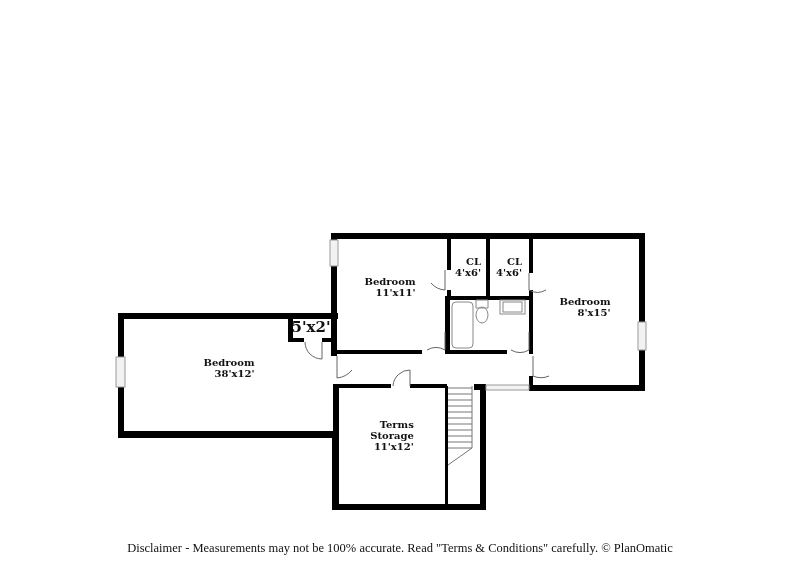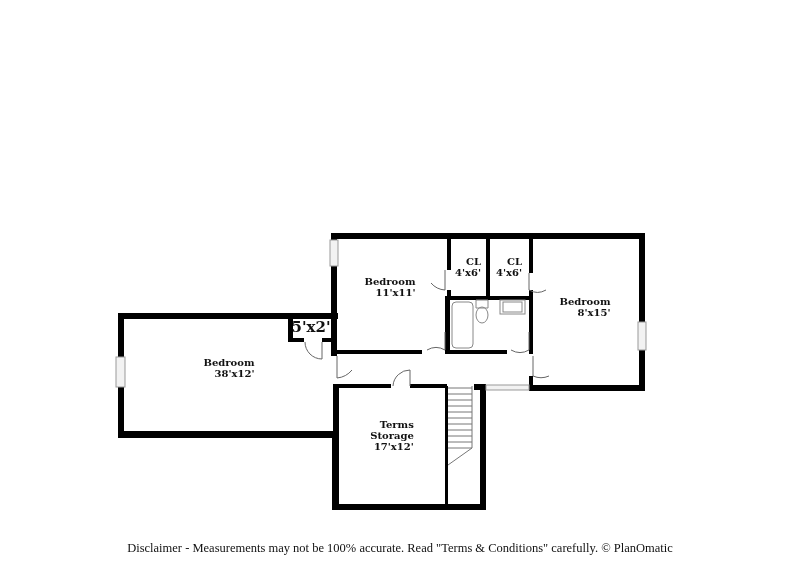--- a/index.html
+++ b/index.html
@@ -114,16 +114,16 @@
   <div>CL</div>
   <div>4'x6'</div>
 </div>
 <div class="label" style="left:585px;top:296px;">
   <div>Bedroom</div>
   <div>8'x15'</div>
 </div>
 <div class="label" style="left:392px;top:419px;">
   <div>Terms</div>
   <div>Storage</div>
-  <div>17'x12'</div>
+  <div>11'x12'</div>
 </div>
 
 <div class="disclaimer">Disclaimer - Measurements may not be 100% accurate. Read "Terms &amp; Conditions" carefully. © PlanOmatic</div>
 
 </body></html>

